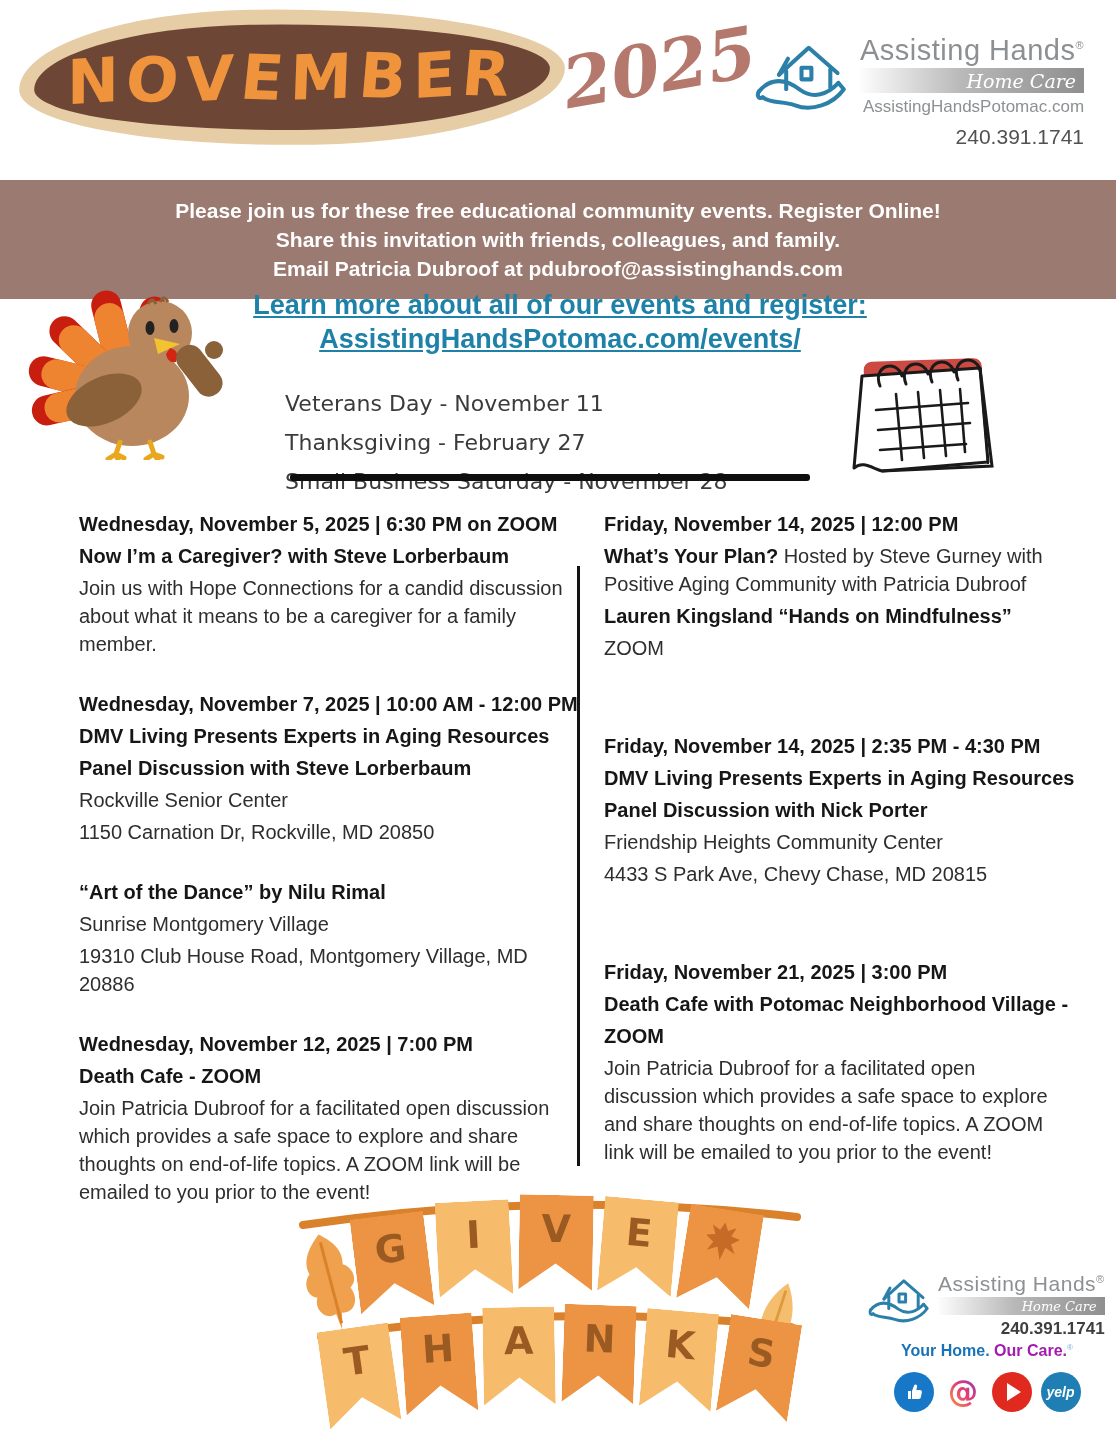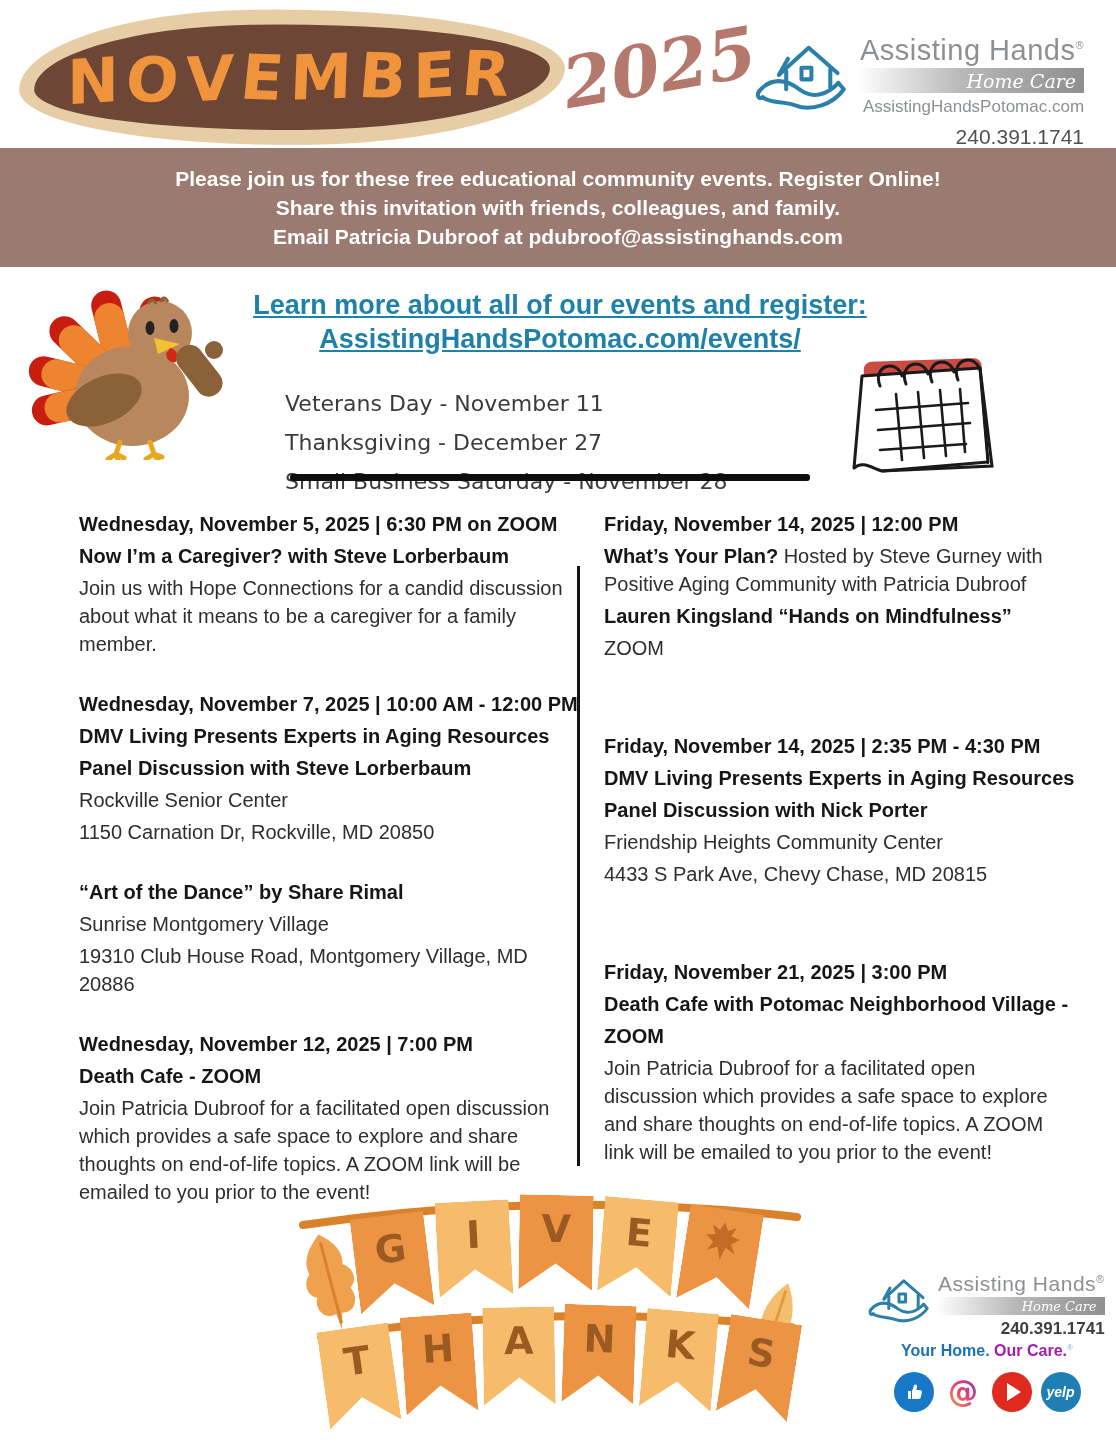--- a/index.html
+++ b/index.html
@@ -24,21 +24,21 @@
   .logo-brand{color:#8d9093;font-size:29px;letter-spacing:.5px;white-space:nowrap;}
   .logo-brand sup{font-size:11px;}
   .logo-bar{margin-top:1px;width:100%;height:25px;
     background:linear-gradient(90deg,#fdfdfd,#b9b9b9 45%,#8f8f8f);
     display:flex;align-items:center;justify-content:flex-end;padding-right:8px;box-sizing:border-box;}
   .logo-division{font-family:"DejaVu Serif",serif;font-style:italic;color:#fff;font-size:19px;}
   .logo-site{margin-top:4px;color:#8d9093;font-size:17px;}
   .logo-phone{margin-top:8px;color:#515154;font-size:21px;}
 
   
-  .banner{position:absolute;left:0;top:148px;width:100%;height:119px;background:#9b7a71;
+  .banner{position:absolute;left:0;top:180px;width:100%;height:119px;background:#9b7a71;
     display:flex;flex-direction:column;align-items:center;justify-content:center;gap:1px;}
   .banner p{margin:0;color:#fff;font-weight:bold;font-size:21px;line-height:28px;text-align:center;}
 
   
   .turkey{position:absolute;left:2px;top:278px;}
   .register{position:absolute;left:200px;top:288px;width:720px;text-align:center;color:#1d81a8;}
   .register a{color:#1d81a8;font-weight:bold;font-size:27px;line-height:34px;
     text-decoration:underline;display:block;}
   .holidays{position:absolute;left:285px;top:384px;font-family:"DejaVu Sans",sans-serif;
     font-size:22px;color:#3b3b3b;line-height:39px;}
@@ -170,21 +170,21 @@
     </g>
   </svg>
 
   <div class="register">
     <a href="#">Learn more about all of our events and register:</a>
     <a href="#">AssistingHandsPotomac.com/events/</a>
   </div>
 
   <div class="holidays">
     <div>Veterans Day - November 11</div>
-    <div>Thanksgiving - December 27</div>
+    <div>Thanksgiving - February 27</div>
     <div>Small Business Saturday - November 28</div>
   </div>
 
   <svg class="calendar" width="160" height="145" viewBox="0 0 160 145">
     <rect x="24" y="16" width="118" height="34" rx="8" fill="#cb4a42" transform="rotate(-2 83 33)"></rect>
     <path d="M22 32 L140 24 L148 118 L42 127 C30 123 22 117 14 124 L22 32 Z" fill="#ffffff" stroke="#1a1a1a" stroke-width="3" stroke-linejoin="round"></path>
     <path d="M140 24 L152 122 L42 127" fill="none" stroke="#1a1a1a" stroke-width="3"></path>
     <path d="M140 24 L148 120" fill="none" stroke="#1a1a1a" stroke-width="2"></path>
     <g stroke="#1a1a1a" stroke-width="3" fill="none" stroke-linecap="round">
       <path d="M40 42 c-8 -20 16 -28 22 -10"></path>
@@ -212,21 +212,21 @@
         <p class="ev-line"><span>Join us with Hope Connections for a candid discussion about what it means to be a caregiver for a family member.</span></p>
       </div>
       <div class="event">
         <p class="ev-line nw"><span class="b">Wednesday, November 7, 2025 |  10:00 AM - 12:00 PM</span></p>
         <p class="ev-line nw"><span class="b">DMV Living Presents Experts in Aging Resources</span></p>
         <p class="ev-line nw"><span class="b">Panel Discussion with Steve Lorberbaum</span></p>
         <p class="ev-line"><span>Rockville Senior Center</span></p>
         <p class="ev-line"><span>1150 Carnation Dr, Rockville, MD 20850</span></p>
       </div>
       <div class="event">
-        <p class="ev-line nw"><span class="b">“Art of the Dance” by Share Rimal</span></p>
+        <p class="ev-line nw"><span class="b">“Art of the Dance” by Nilu Rimal</span></p>
         <p class="ev-line"><span>Sunrise Montgomery Village</span></p>
         <p class="ev-line"><span>19310 Club House Road, Montgomery Village, MD 20886</span></p>
       </div>
       <div class="event">
         <p class="ev-line nw"><span class="b">Wednesday, November 12, 2025 | 7:00 PM</span></p>
         <p class="ev-line nw"><span class="b">Death Cafe  - ZOOM</span></p>
         <p class="ev-line"><span>Join Patricia Dubroof for a facilitated open discussion which provides a safe space to explore and share thoughts on end-of-life topics. A ZOOM link will be emailed to you prior to the event!</span></p>
       </div>
     </div>
   <div class="col col-right">

